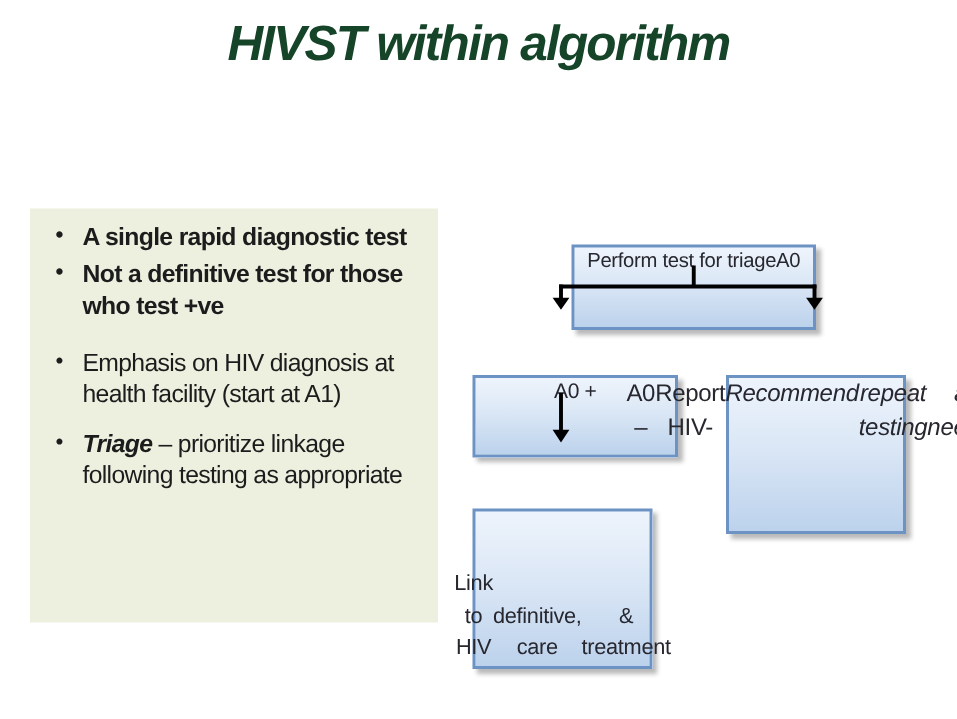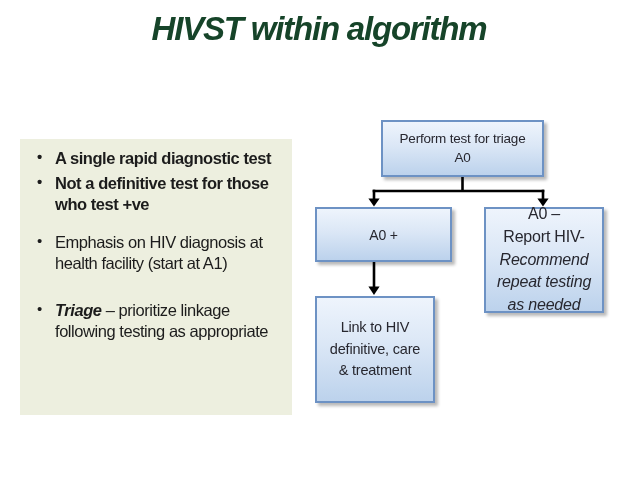--- a/index.html
+++ b/index.html
@@ -46,39 +46,40 @@
     letter-spacing: -0.45px;
   }
   .bullet::before {
     content: "\2022";
     position: absolute; left: 1px; top: 0;
     font-size: 15px;
   }
   .bullet.bold { font-weight: bold; }
   .b1 { margin-bottom: 5px; }
   .b2 { margin-bottom: 18px; }
-  .b3 { margin-bottom: 27px; }
+  .b3 { margin-bottom: 13px; }
   .lead-word { font-weight: bold; font-style: italic; }
 
   
   .fbox {
     position: absolute;
     box-sizing: border-box;
     border: 2px solid #6d92c4;
     background: linear-gradient(180deg, #eef4fc 0%, #dbe7f6 45%, #bcd2ec 100%);
     box-shadow: 3px 3px 3px rgba(0,0,0,0.28);
     color: #27272f;
     text-align: center;
-    display: flex; flex-direction: column; justify-content: center;
+    display: flex; flex-direction: row; justify-content: center;
     letter-spacing: -0.2px;
+    margin-top: 43px;
   }
   .box-perform  { left: 381px; top: 120px; width: 163px; height: 57px;  font-size: 13.5px; line-height: 1.4; }
   .box-positive { left: 315px; top: 207px; width: 137px; height: 55px;  font-size: 14px; justify-content: center; }
   .box-negative { left: 484px; top: 207px; width: 120px; height: 106px; font-size: 16px;  line-height: 1.42; }
-  .box-link     { left: 315px; top: 296px; width: 120px; height: 107px; font-size: 14.5px; line-height: 1.5; }
+  .box-link     { left: 315px; top: 296px; width: 120px; height: 107px; font-size: 14.5px; line-height: 1.5; align-items: flex-end; }
   .it { font-style: italic; }
 
   .connector-layer {
     position: absolute; left: 0; top: 0;
     width: 638px; height: 479px;
     pointer-events: none;
   }
 </style>
 </head>
 <body>

